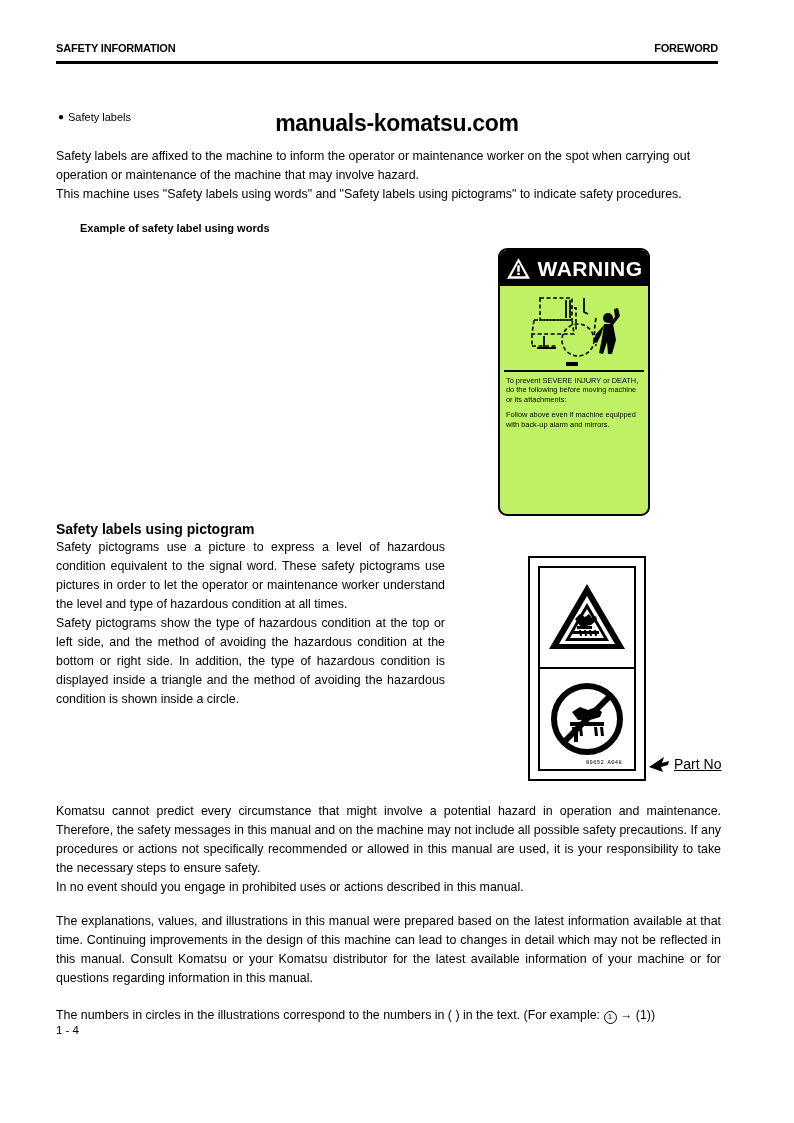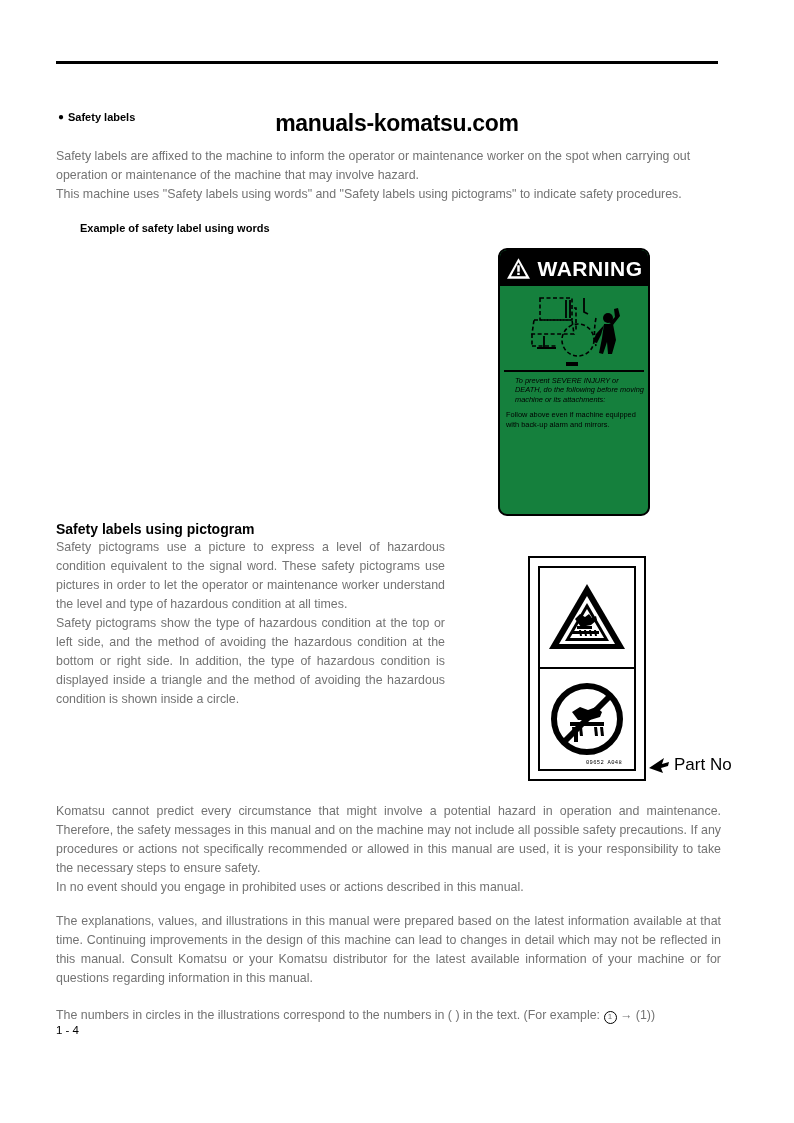--- a/index.html
+++ b/index.html
@@ -67,35 +67,35 @@
     font-weight: bold;
     letter-spacing: -0.3px;
   }
 
   
   .bullet-head {
     position: absolute;
     left: 58px;
     top: 111px;
     font-size: 11px;
-    font-weight: bold;
+    font-weight: normal;
   }
   .bullet-head .dot {
     display: inline-block;
     width: 10px;
     font-size: 10px;
     vertical-align: 1px;
   }
 
   
   .body-text {
     position: absolute;
     font-size: 12.4px;
     line-height: 19px;
-    color: #737373;
+    color: #000000;
   }
   .just { text-align: justify; }
 
   .intro {
     left: 56px;
     top: 147px;
     width: 665px;
   }
 
   .sec-example-head {
@@ -158,21 +158,21 @@
 
   
   .warning-label {
     position: absolute;
     left: 498px;
     top: 248px;
     width: 152px;
     height: 268px;
     border: 2px solid #000;
     border-radius: 9px;
-    background: #15803d;
+    background: #bef264;
     box-sizing: border-box;
     overflow: hidden;
   }
   .warn-banner {
     position: absolute;
     left: 0; top: 0;
     width: 100%;
     height: 36px;
     background: #000;
     border-radius: 6px 6px 0 0;
@@ -202,21 +202,21 @@
     border-bottom: 2px solid #000;
   }
   .warn-text {
     position: absolute;
     left: 6px;
     top: 126px;
     width: 138px;
     font-size: 7.4px;
     line-height: 9.4px;
   }
-  .warn-text .wt-lead { margin: 0 0 6px 9px; font-style: italic; }
+  .warn-text .wt-lead { margin: 0 0 6px 0; }
   .warn-text ul {
     margin: 0 0 6px 0;
     padding-left: 11px;
     list-style: none;
   }
   .warn-text li {
     position: relative;
     margin-bottom: 2px;
   }
   .warn-text li:before {
@@ -283,28 +283,33 @@
   
   .partno-callout {
     position: absolute;
     left: 648px;
     top: 755px;
     display: flex;
     align-items: center;
     gap: 4px;
   }
   .partno-label {
-    font-size: 17px;
+    font-size: 14px;
+    text-decoration: underline;
   }
 </style>
 </head>
 <body>
 
 <div class="page">
 
+  <div class="page-header">
+    <span class="hdr-left">SAFETY INFORMATION</span>
+    <span class="hdr-right">FOREWORD</span>
+  </div>
   <div class="header-rule"></div>
 
   <div class="site-title">manuals-komatsu.com</div>
 
   <div class="bullet-head">
     <span class="dot">●</span><span>Safety labels</span>
   </div>
 
   <div class="body-text intro">
     <div>Safety labels are affixed to the machine to inform the operator or maintenance worker on the spot when carrying out operation or maintenance of the machine that may involve hazard.</div>

